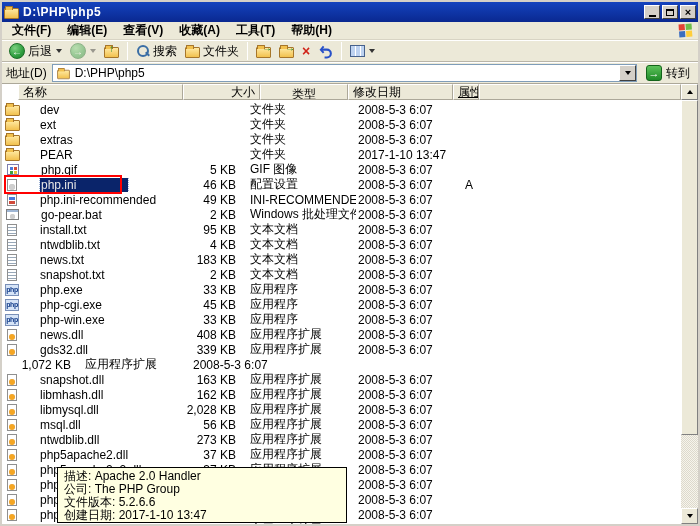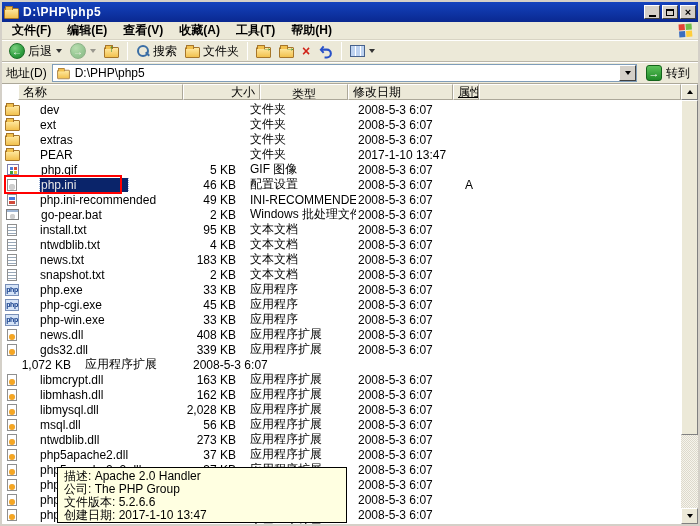--- a/index.html
+++ b/index.html
@@ -410,21 +410,21 @@
         </div>
         <div class="row">
           <span class="cell-size">1,072 KB</span>
           <span class="cell-type">应用程序扩展</span>
           <span class="cell-date">2008-5-3 6:07</span>
           <span class="cell-attr"></span>
         </div>
         <div class="row">
           <span class="cell-name">
             <span class="fi fi-page fi-dll"></span>
-            <span class="fname">libmcrypt.dll</span>
+            <span class="fname">snapshot.dll</span>
           </span>
           <span class="cell-size">163 KB</span>
           <span class="cell-type">应用程序扩展</span>
           <span class="cell-date">2008-5-3 6:07</span>
           <span class="cell-attr"></span>
         </div>
         <div class="row">
           <span class="cell-name">
             <span class="fi fi-page fi-dll"></span>
             <span class="fname">libmhash.dll</span>

